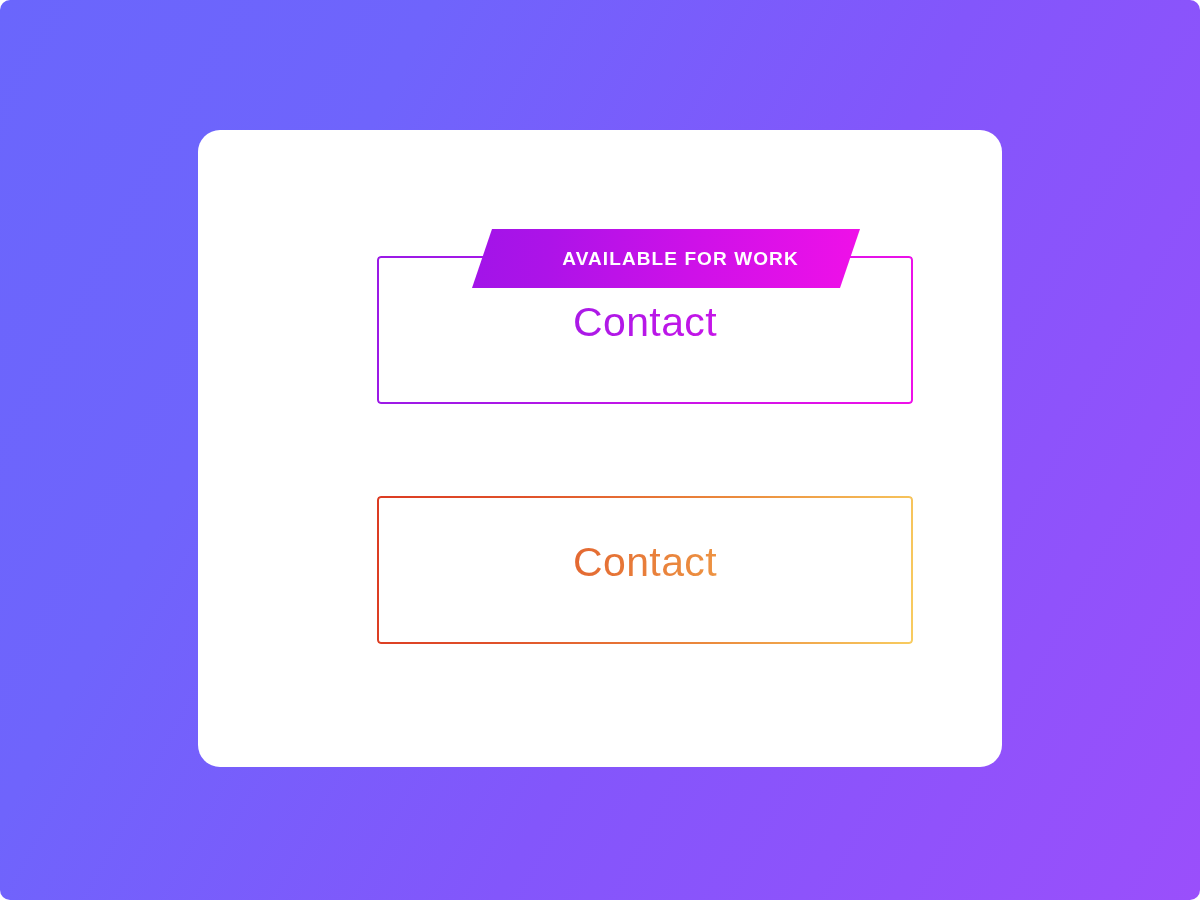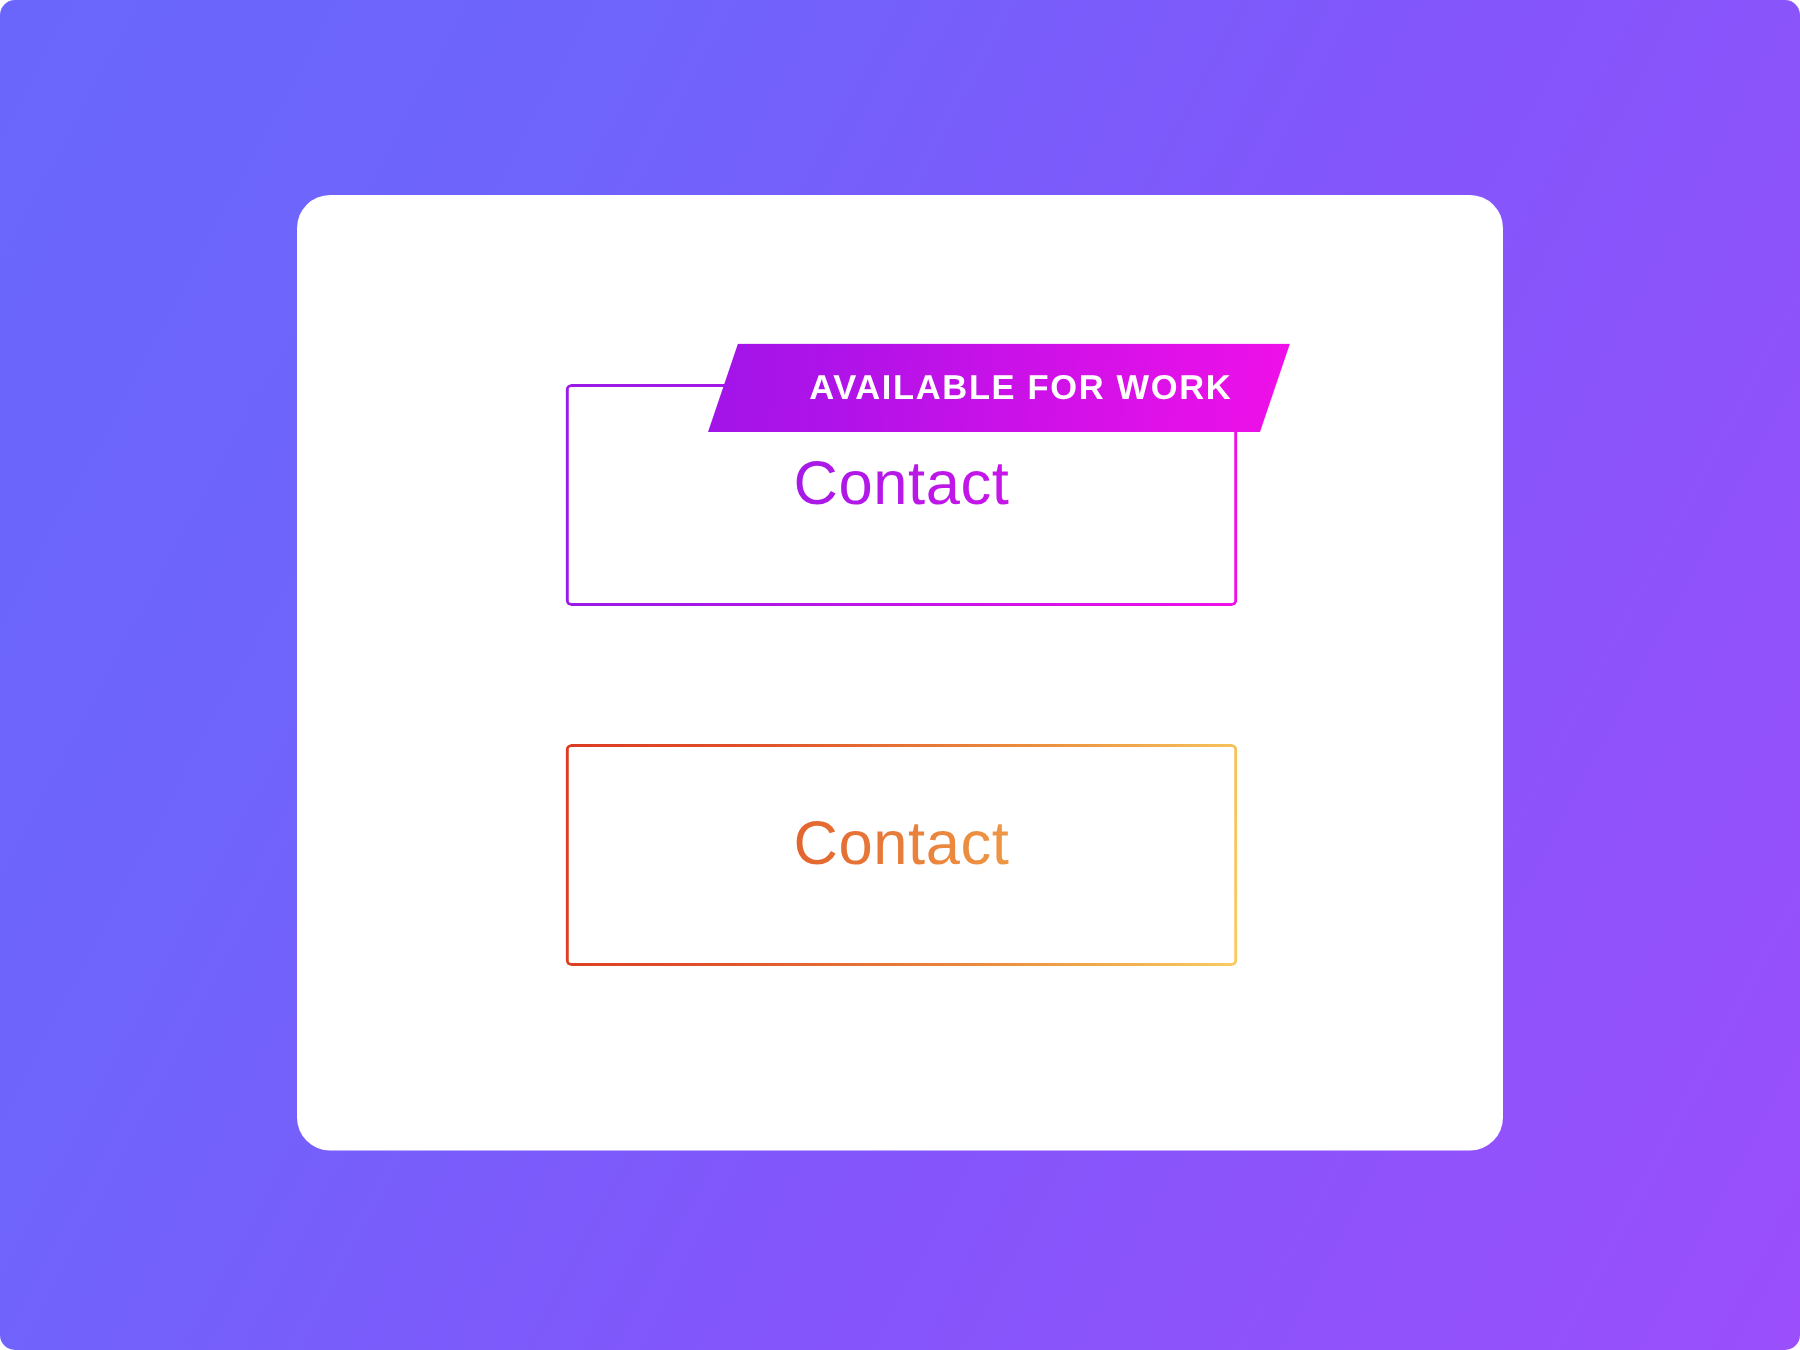--- a/index.html
+++ b/index.html
@@ -54,21 +54,21 @@
     height: 175px;
   }
   .widget.purple { top: 99px; }
   .widget.orange { top: 339px; }
 
   
   .outline-box {
     position: absolute;
     left: 0;
     top: 27px;
-    width: 448px;
+    width: 536px;
     height: 148px;
     border-radius: 4px;
     padding: 2px;
   }
   .outline-box::before {
     content: "";
     position: absolute;
     inset: 0;
     border-radius: 4px;
     padding: 2px;
@@ -122,21 +122,21 @@
     justify-content: center;
   }
   .widget.purple .ribbon {
     background: linear-gradient(96deg, #a114e8 0%, #ad13e8 20%, #cd11e8 56%, #f010e8 100%);
   }
   .widget.orange .ribbon {
     background: #f18a0f;
   }
   .ribbon-text {
     color: #ffffff;
-    font-size: 23px;
+    font-size: 19px;
     line-height: 1;
     white-space: nowrap;
     user-select: none;
     margin-left: 29px;
   }
   .widget.purple .ribbon-text {
     font-weight: 700;
     letter-spacing: 1.1px;
   }
   .widget.orange .ribbon-text {

